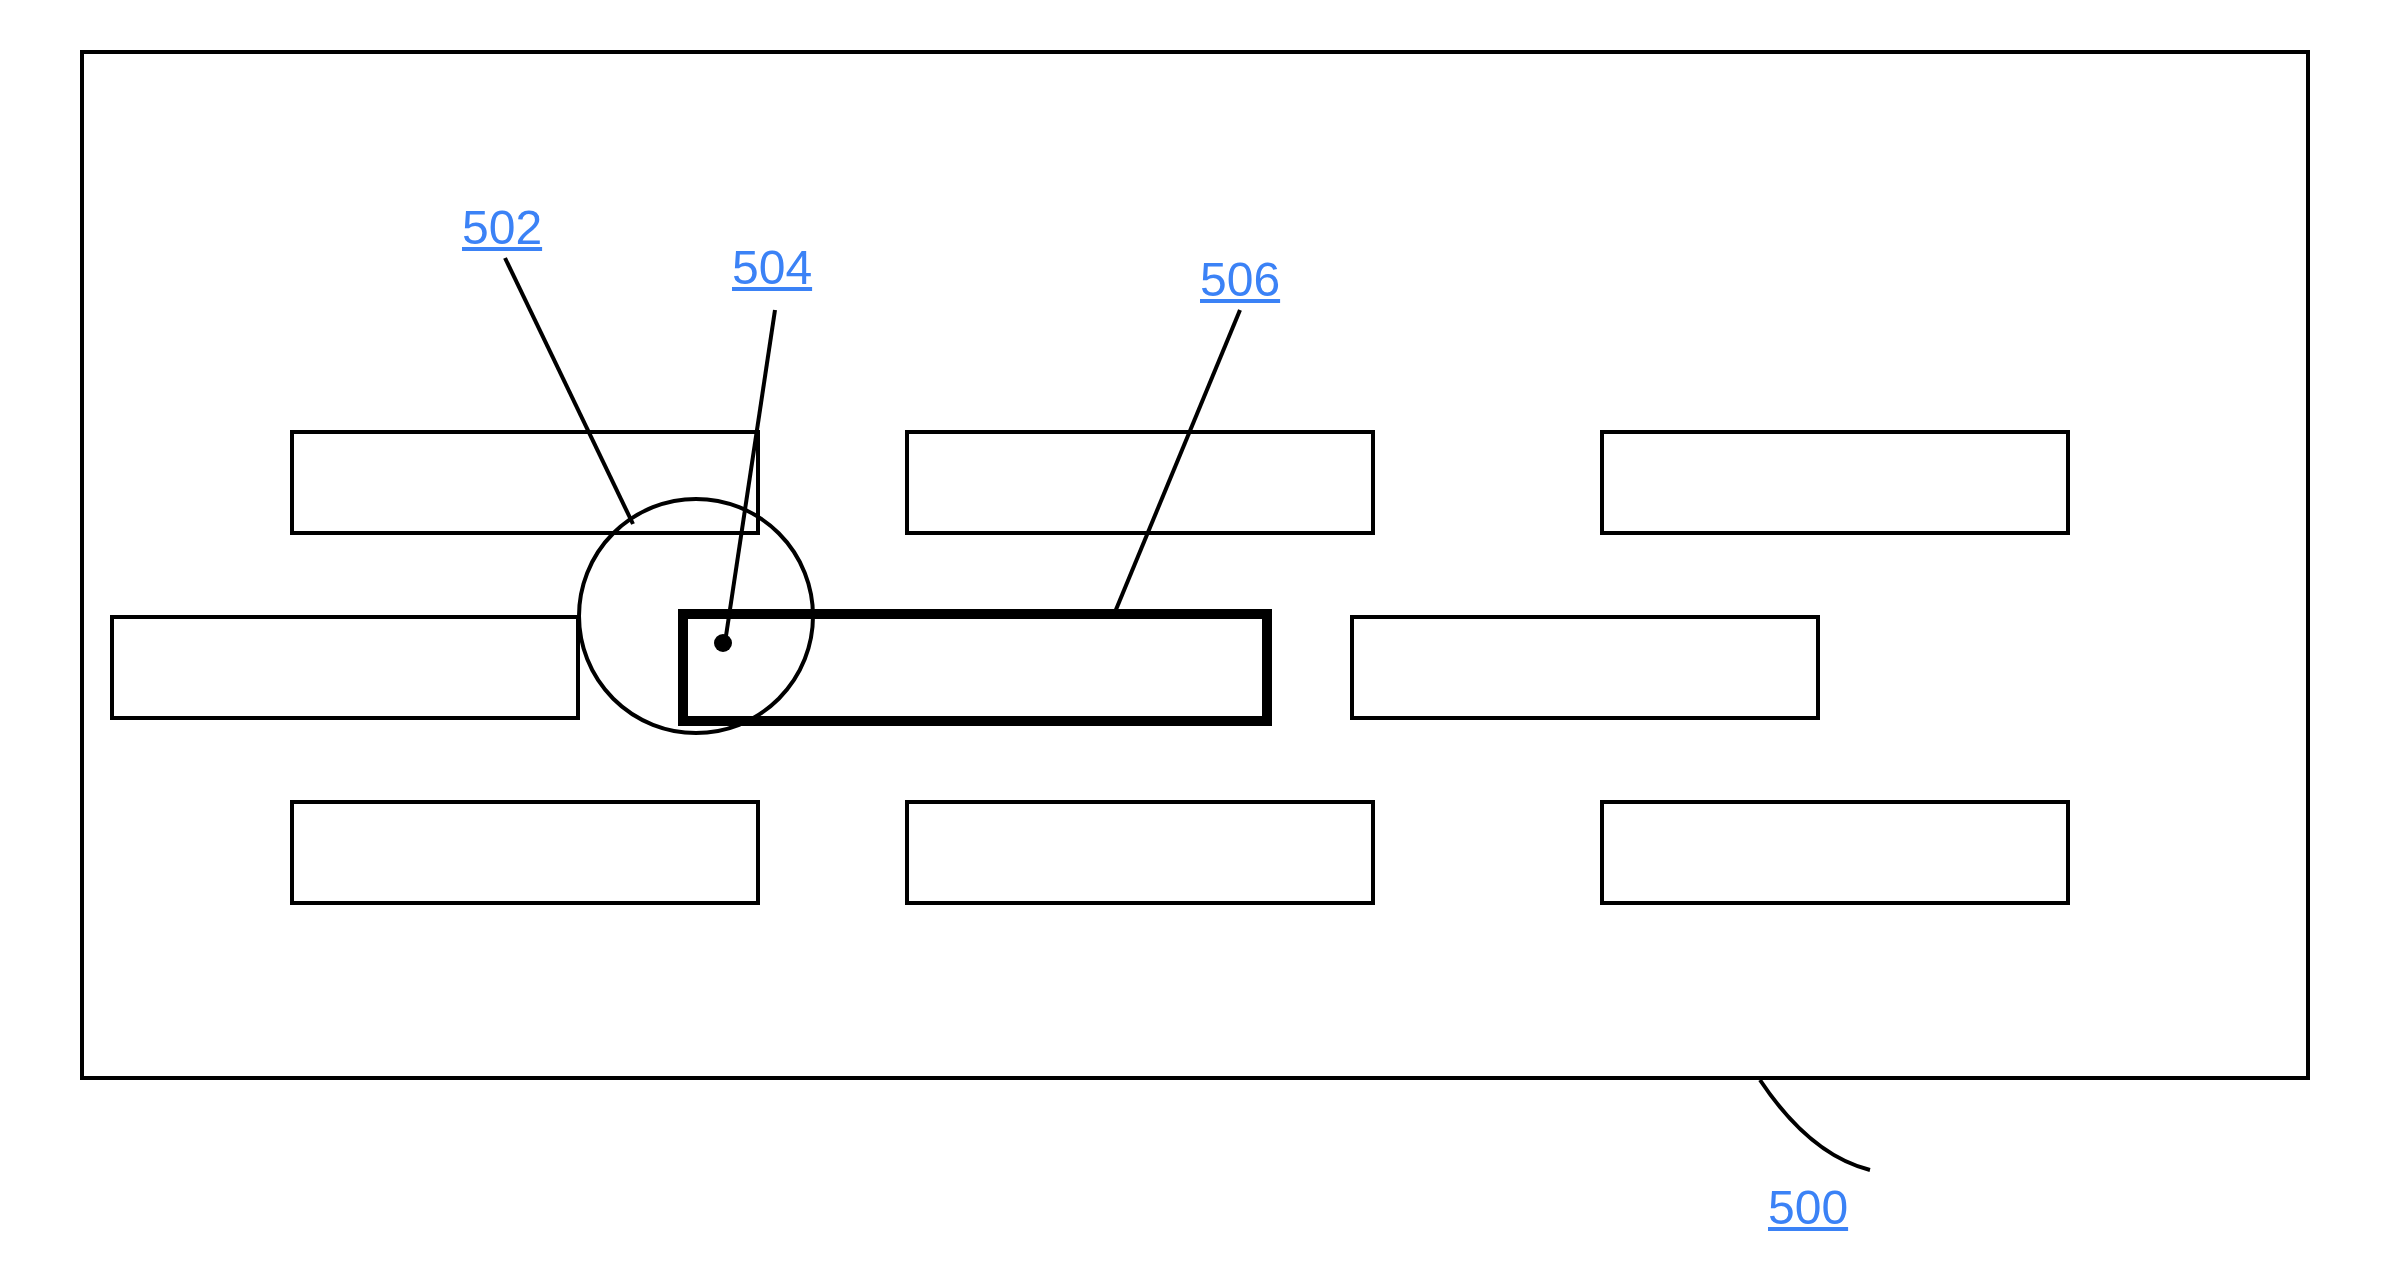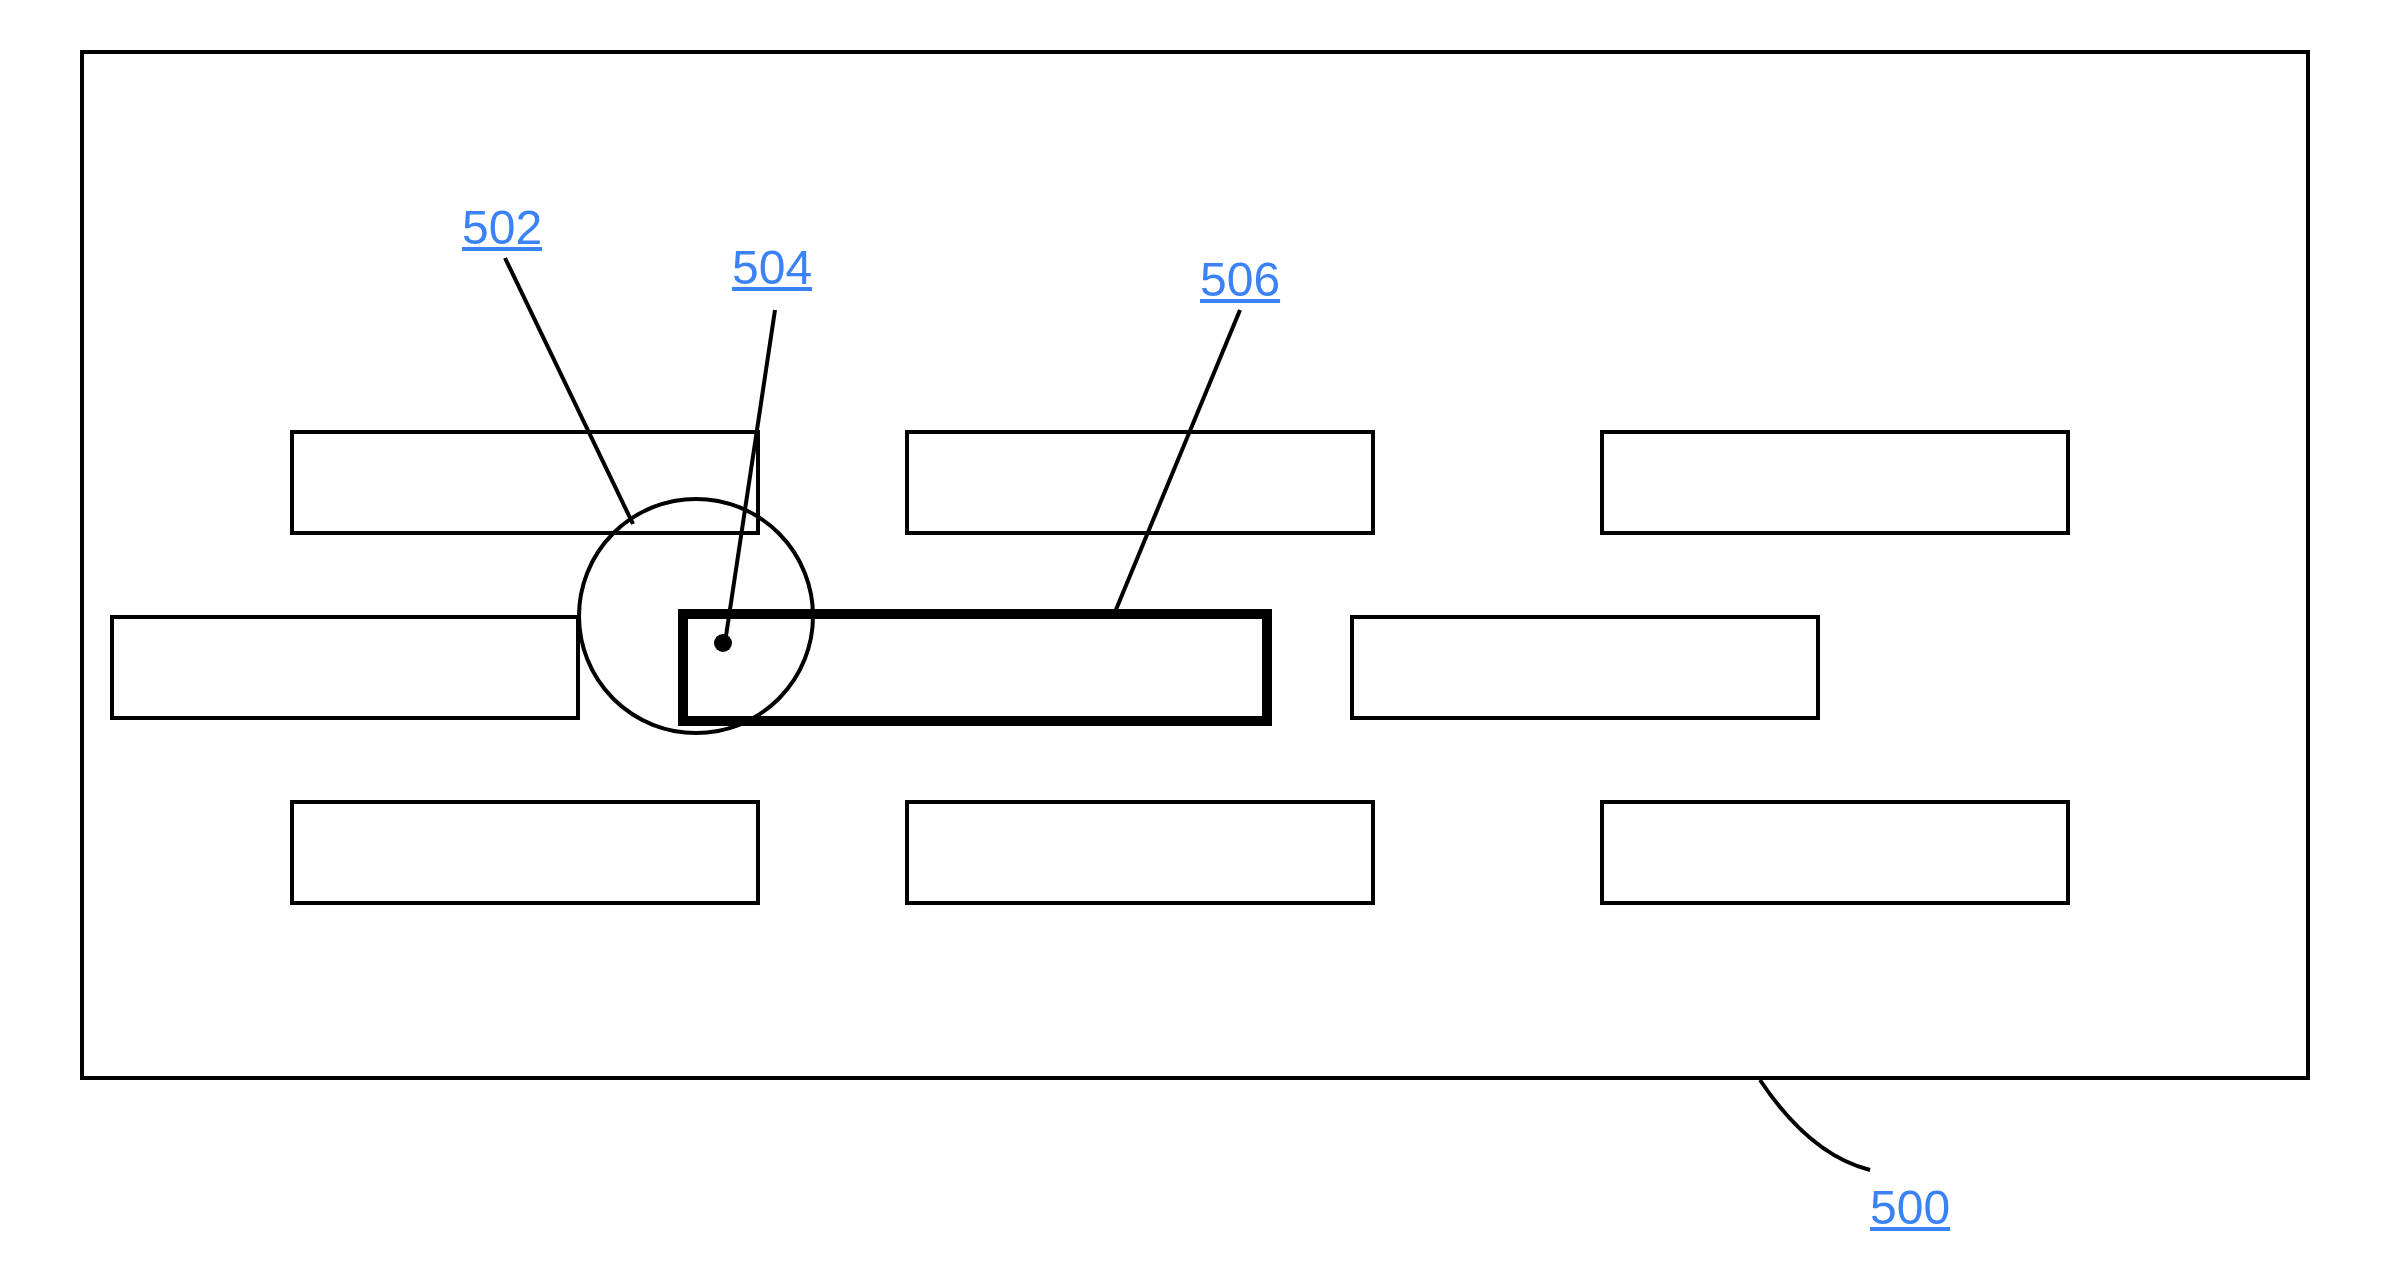--- a/index.html
+++ b/index.html
@@ -65,21 +65,21 @@
 <div class="circle" style="left: 577px; top: 497px; width: 238px; height: 238px;"></div>
 
 <div class="dot" style="left: 714px; top: 634px; width: 18px; height: 18px;"></div>
 
 <div class="label" style="left: 462px; top: 200px;"><span>502</span></div>
 
 <div class="label" style="left: 732px; top: 240px;"><span>504</span></div>
 
 <div class="label" style="left: 1200px; top: 252px;"><span>506</span></div>
 
-<div class="label" style="left: 1870px; top: 1180px;"><span>500</span></div>
+<div class="label" style="left: 1768px; top: 1180px;"><span>500</span></div>
 
 <svg class="leader-line" style="left: 0; top: 0; width: 2397px; height: 1281px; position: absolute; pointer-events: none;">
 
   <line x1="505" y1="258" x2="633" y2="524" stroke="black" stroke-width="4"></line>
 
   <line x1="775" y1="310" x2="726" y2="636" stroke="black" stroke-width="4"></line>
 
   <line x1="1240" y1="310" x2="1115" y2="612" stroke="black" stroke-width="4"></line>
 
   <path d="M 1760 1080 Q 1810 1155 1870 1170" stroke="black" stroke-width="4" fill="none"></path>

